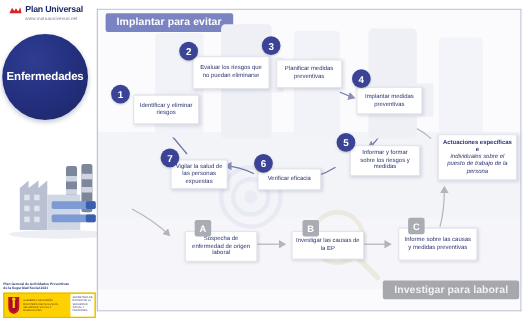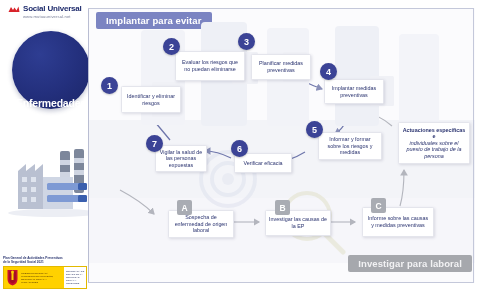--- a/index.html
+++ b/index.html
@@ -7,24 +7,24 @@
        font-family:"Liberation Sans","DejaVu Sans",sans-serif;}
   #root{position:relative;width:480px;height:291px;background:#ffffff;}
 
   
   .logo-wrap{position:absolute;left:8px;top:4px;width:86px;}
   .logo-row{display:flex;align-items:center;gap:3px;}
   .logo-mark{width:12px;height:8px;flex:0 0 auto;}
   .logo-name{font-size:8px;font-weight:bold;color:#1d2a6b;letter-spacing:-0.2px;white-space:nowrap;}
   .logo-url{font-size:4.2px;color:#7b8199;margin-left:15px;margin-top:1px;letter-spacing:0.1px;}
 
-  .circle{position:absolute;left:12px;top:31px;width:78px;height:78px;border-radius:50%;
+  .circle{position:absolute;left:2px;top:31px;width:78px;height:78px;border-radius:50%;
           background:radial-gradient(circle at 36% 30%,#2e3d92 0%,#232f7c 55%,#1b2566 100%);
           box-shadow:0 2px 5px rgba(30,40,90,.28);
-          display:flex;flex-direction:column;align-items:center;justify-content:flex-end;}
+          display:flex;flex-direction:column;align-items:center;justify-content:center;}
   .circle span{display:block;color:#fff;font-size:10.5px;line-height:12.5px;font-weight:bold;
                text-align:center;letter-spacing:-0.2px;}
 
   
   .factory{position:absolute;left:2px;top:143px;width:104px;height:76px;}
 
   
   .plan{position:absolute;left:3px;top:256px;width:84px;}
   .plan-title{font-size:3.1px;line-height:4.2px;color:#2a3570;font-weight:bold;width:62px;}
   .plan-bar{margin-top:2px;width:82px;height:21px;background:#ffd100;border:0.5px solid #e2b900;
@@ -74,21 +74,21 @@
 </head>
 <body>
 
 <div id="root">
 
   <div class="logo-wrap">
     <div class="logo-row">
       <svg class="logo-mark" viewBox="0 0 24 14">
         <path d="M1 13 L6 3 L10 9 L13 4 L17 10 L21 2 L23 13 Z" fill="#d8232a"></path>
       </svg>
-      <div class="logo-name">Social Universal</div>
+      <div class="logo-name">Plan Universal</div>
     </div>
     <div class="logo-url">www.mutuauniversal.net</div>
   </div>
 
   <div class="circle">
     <span>Enfermedades</span>
   </div>
 
   <svg class="factory" viewBox="0 0 104 76">
     <ellipse cx="52" cy="70" rx="46" ry="4" fill="#eceef4"></ellipse>

